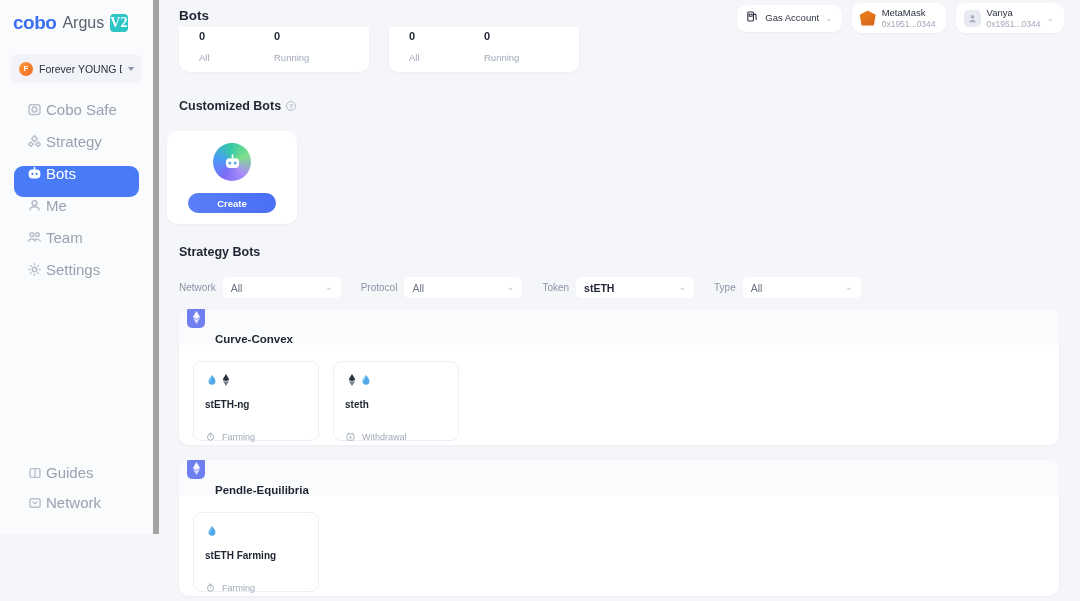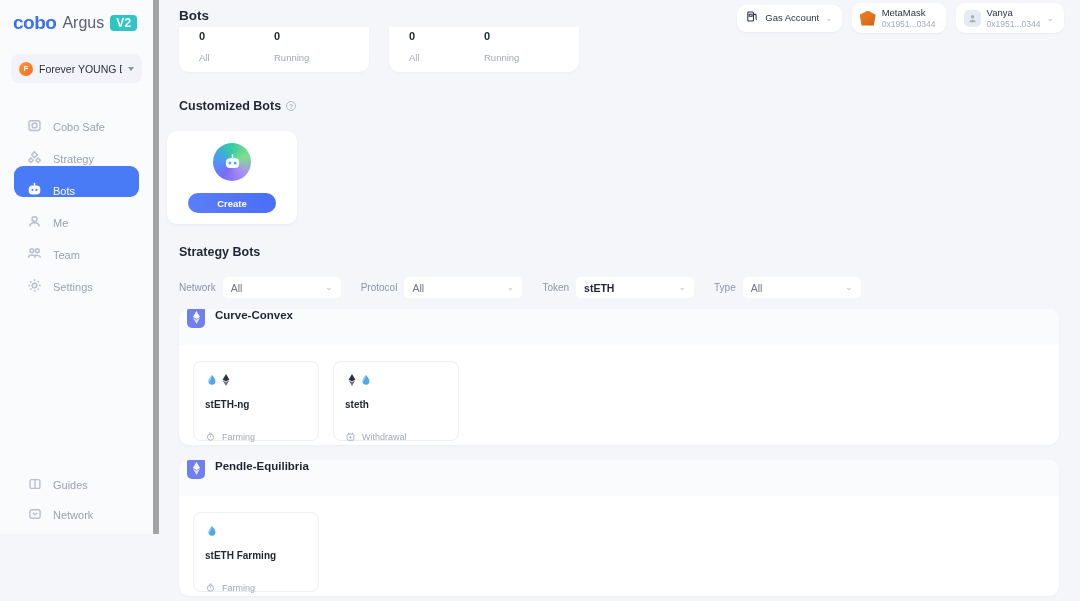--- a/index.html
+++ b/index.html
@@ -25,23 +25,24 @@
     height: 34px;
   }
   .logo-cobo {
     font-size: 19px; font-weight: 700; letter-spacing: -0.5px;
     color: #3a6ff0; line-height: 1;
   }
   .logo-argus {
     font-size: 16px; font-weight: 400; color: #59616f; line-height: 1;
   }
   .logo-badge {
-    background: #2ec5c5; color: #fff; font-size: 12px; font-weight: 700;
-    border-radius: 4px; padding: 2px 6px; line-height: 1;
+    background: #2ec5c5; color: #fff; font-size: 14px; font-weight: 700;
+    border-radius: 4px; padding: 2px 0; line-height: 1;
     letter-spacing: 0.3px;
+    font-family: Liberation Serif, serif;
   }
   .org-select {
     margin: 20px 11px 0 11px;
     height: 29px;
     background: #f1f3f9;
     border-radius: 8px;
     display: flex; align-items: center; gap: 6px;
     padding: 0 8px;
     cursor: pointer;
   }
@@ -55,23 +56,23 @@
   .org-name {
     font-size: 10.5px; color: #2b3240; font-weight: 500;
     white-space: nowrap; overflow: hidden; flex: 1;
   }
   .caret { width: 0; height: 0; border-left: 3.5px solid transparent;
     border-right: 3.5px solid transparent; border-top: 4px solid #8a93a5; }
 
   .nav { margin-top: 19px; display: flex; flex-direction: column; gap: 1px; }
   .nav-item {
     height: 31px; margin: 0 14px; padding: 0 13px;
-    display: flex; align-items: flex-end; gap: 11px;
+    display: flex; align-items: flex-start; gap: 4px;
     border-radius: 9px; cursor: pointer;
-    color: #9aa1b0; font-size: 11px;
+    color: #9aa1b0; font-size: 15px;
   }
   .nav-item .ico { width: 15px; height: 15px; flex: 0 0 15px; display:flex; align-items:center; justify-content:center; }
   .nav-item .ico svg { display:block; }
   .nav-item.active { background: #4a7bf7; color: #fff; }
   .nav-item.active .ico svg { stroke: #fff; fill: none; }
   .nav-item .ico svg { stroke: #b9bfcc; fill: none; stroke-width: 1.6; }
   .nav-label { line-height: 1; }
 
   .sidebar-bottom {
     position: absolute; bottom: 13px; left: 0; width: 100%;
@@ -181,21 +182,21 @@
 
   
   .panel {
     position: absolute; left: 20px; width: 880px;
     background: #fff; border-radius: 10px;
     box-shadow: 0 1px 3px rgba(30,40,70,.04);
     overflow: hidden;
   }
   .panel-head {
     height: 36px; background: #fafbfd;
-    display: flex; align-items: flex-start; padding-left: 26px;
+    display: flex; align-items: flex-end; padding-left: 26px;
     position: relative;
   }
   .panel-badge {
     position: absolute; left: 8px; top: -2px;
     width: 18px; height: 21px;
     background: #6f7ff0; border-radius: 4px 4px 5px 5px;
     display: flex; align-items: center; justify-content: center;
   }
   .panel-title { font-size: 11.5px; font-weight: 700; color: #1f2532; margin-left: 10px; }
   .panel-body { padding: 16px 0 18px 14px; display: flex; gap: 14px; }

